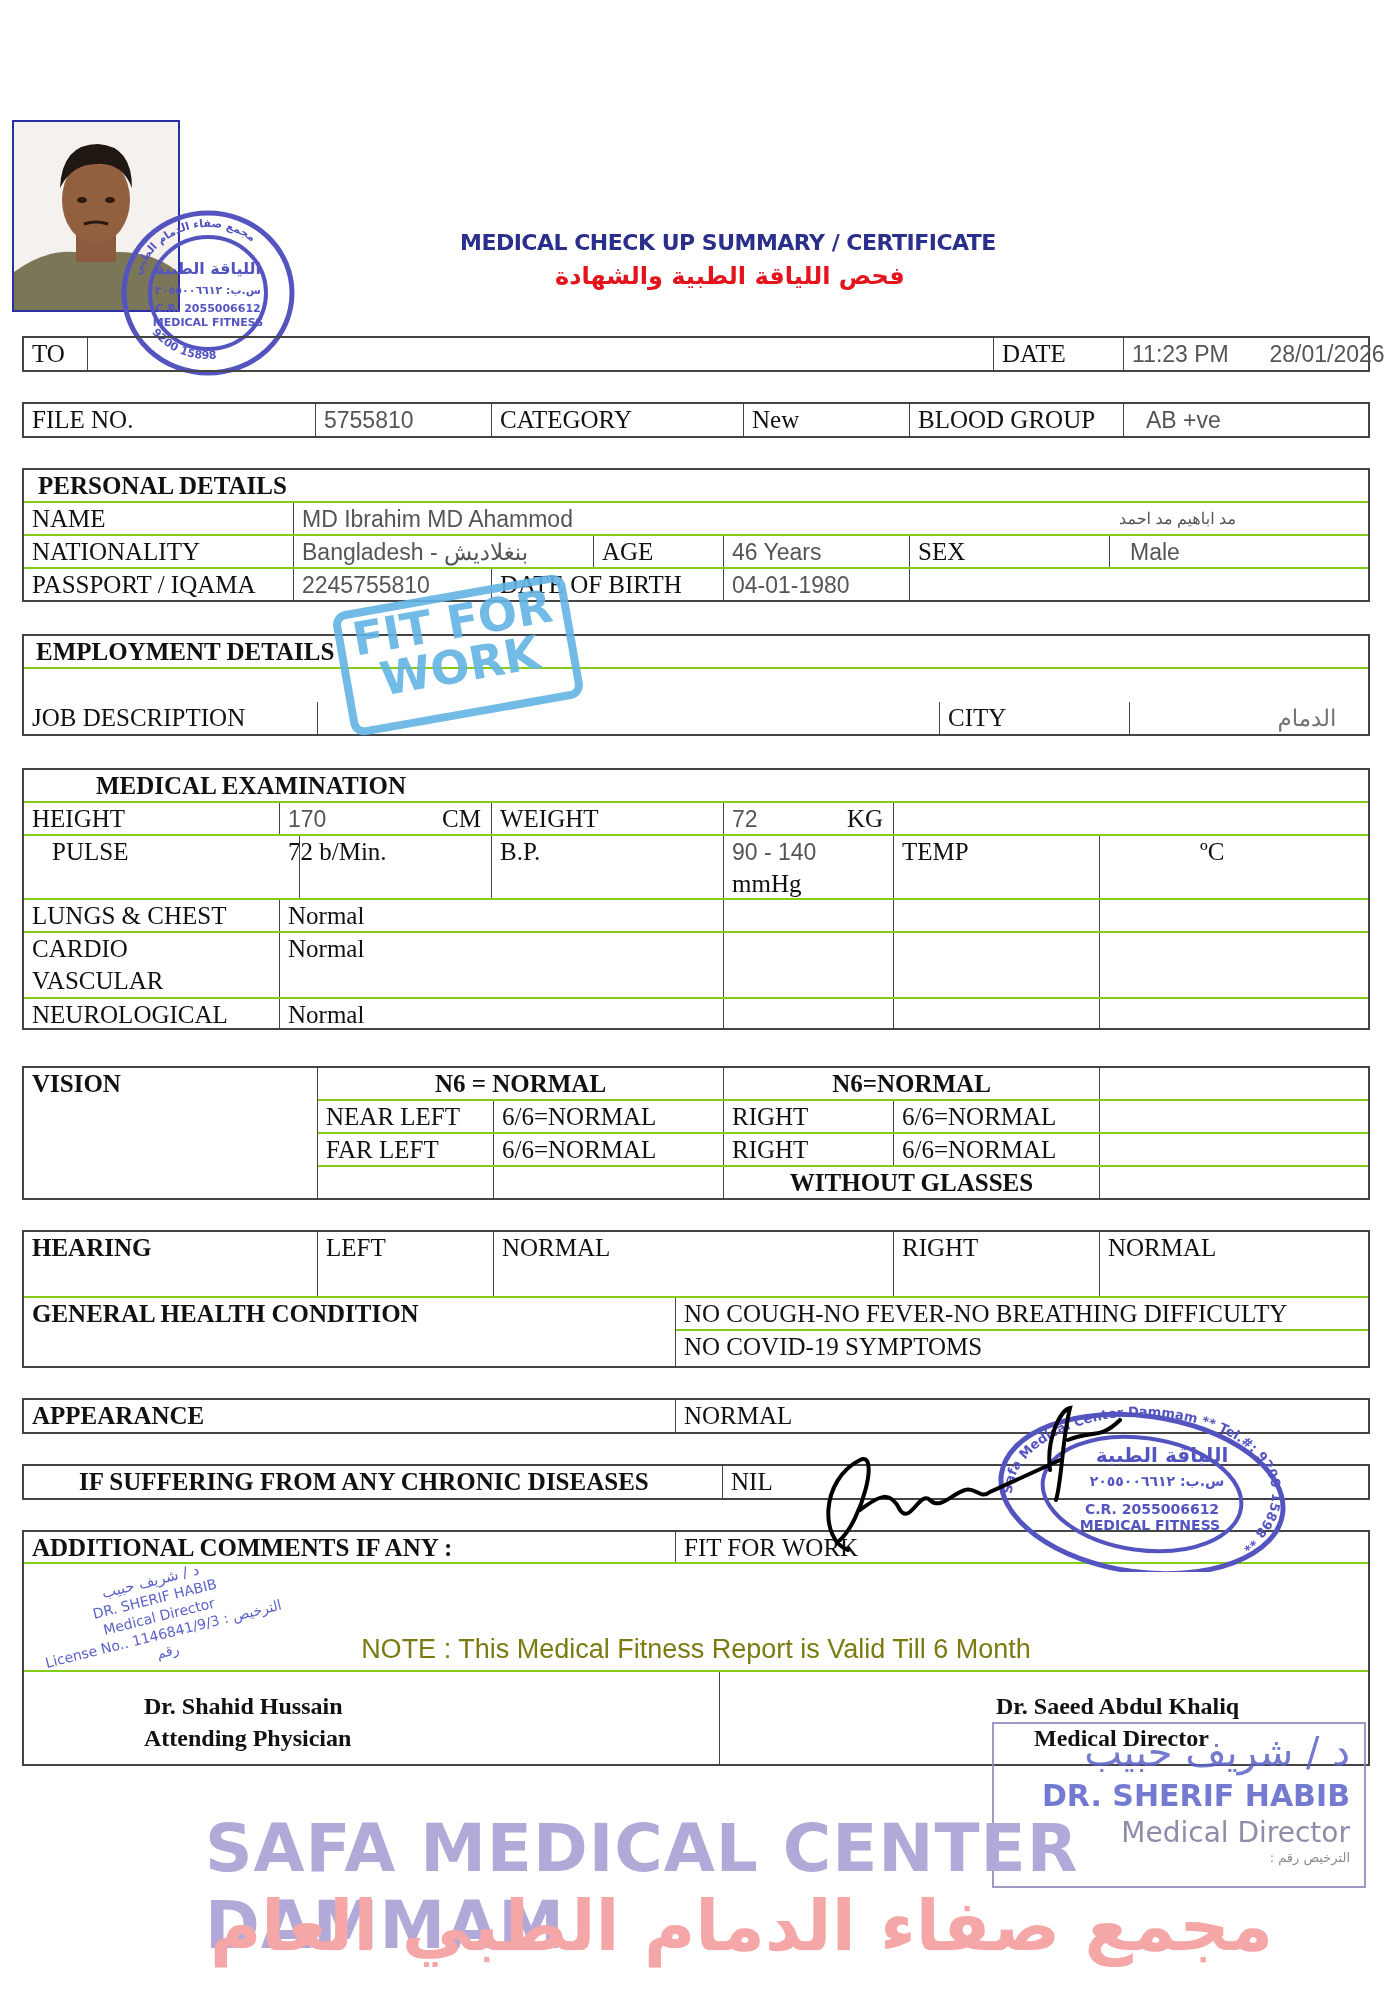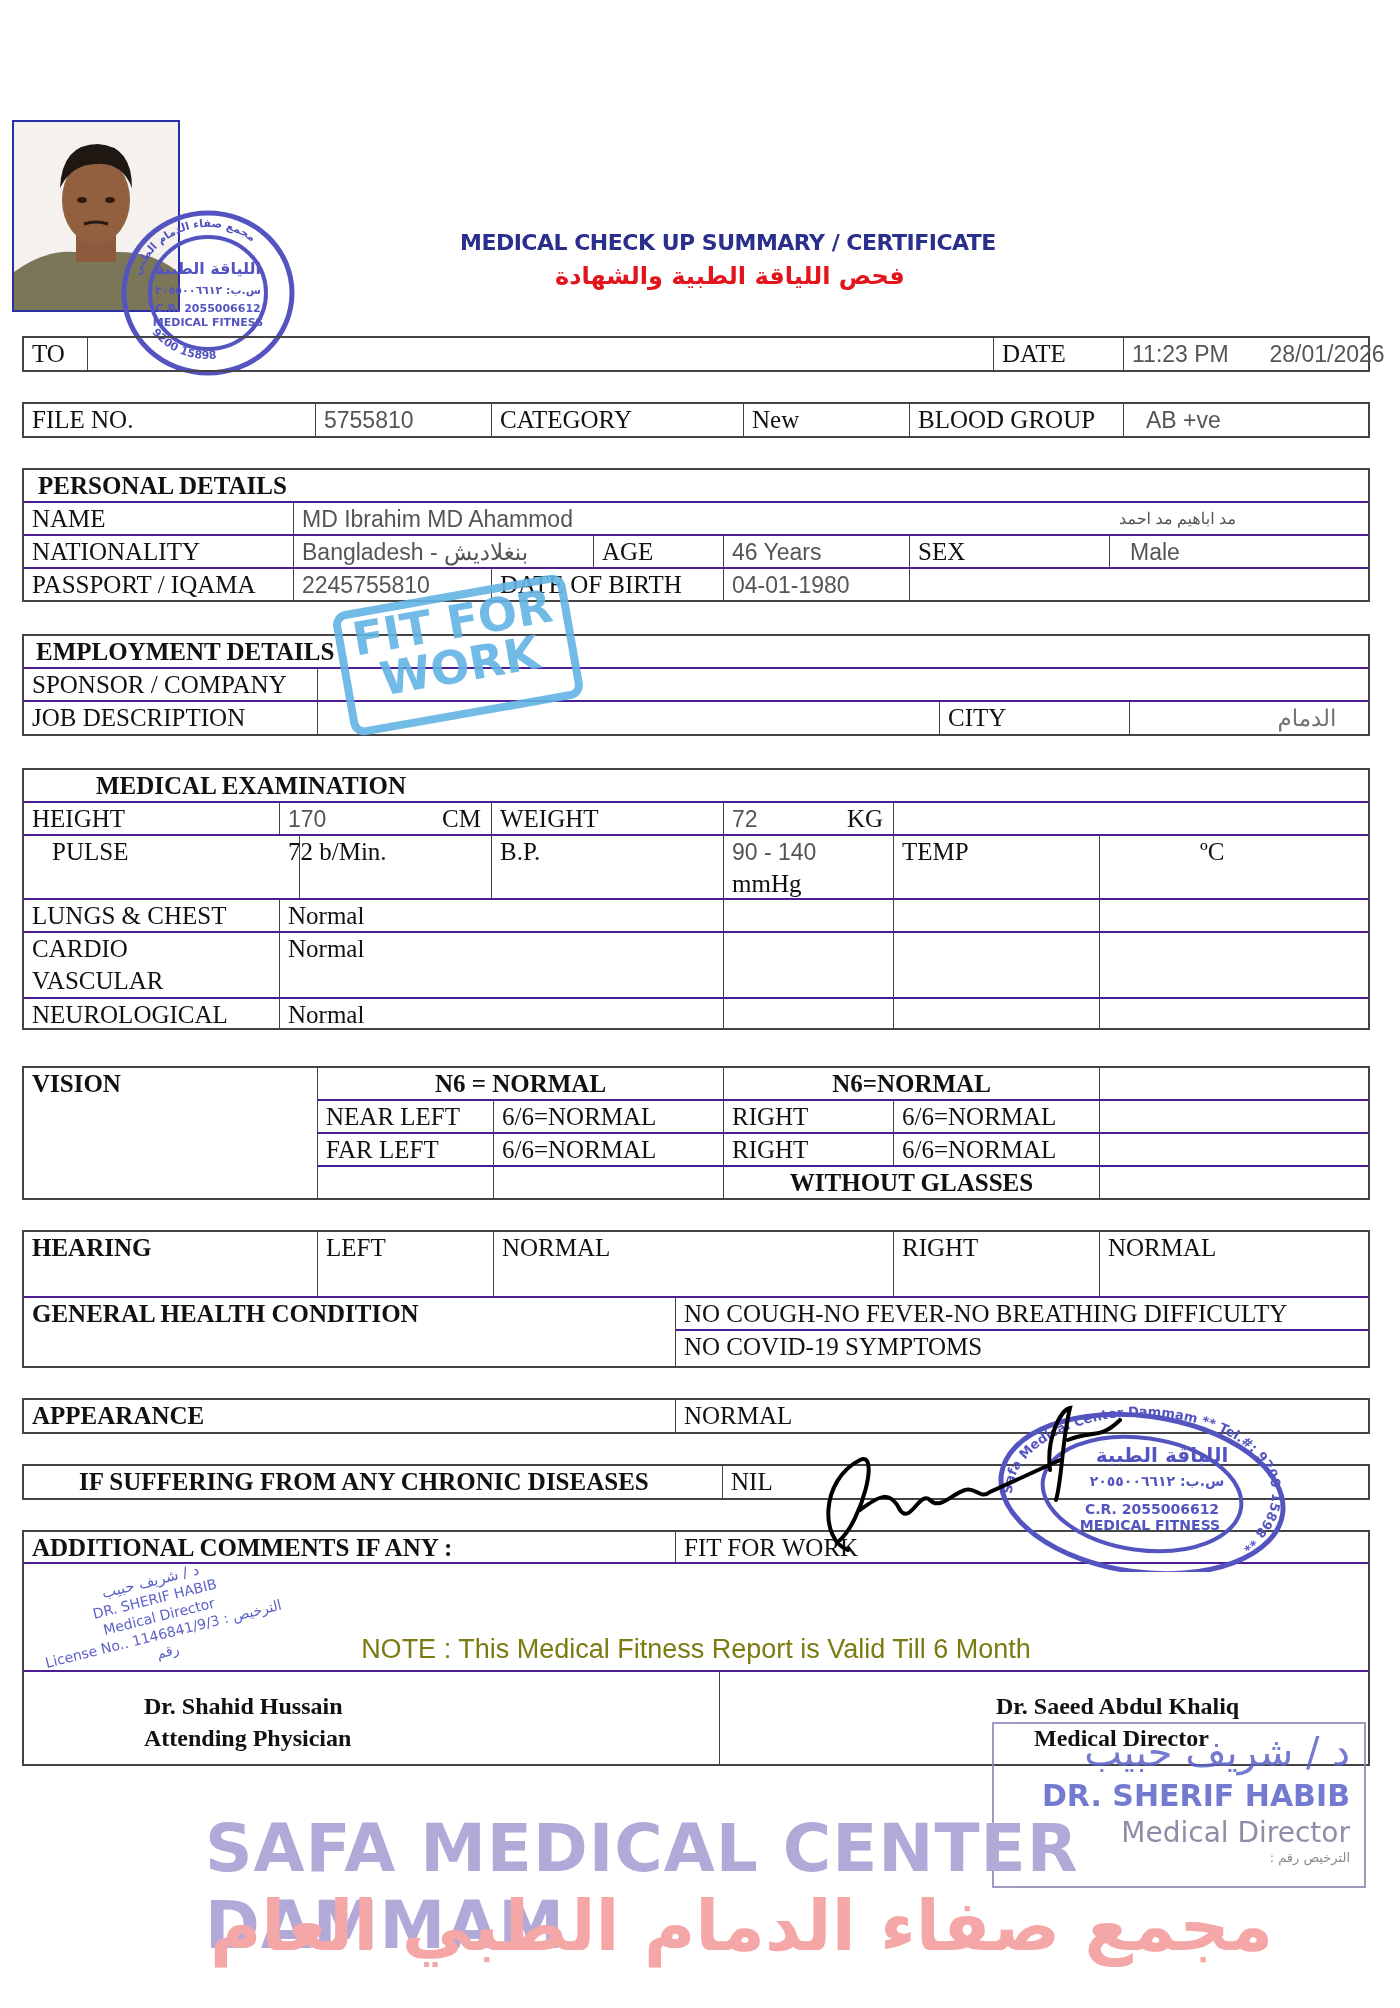--- a/index.html
+++ b/index.html
@@ -1,19 +1,19 @@
 <!DOCTYPE html>
 <html><head>
 <meta charset="utf-8">
 <style>
   html, body { margin:0; padding:0; background:#ffffff; }
   body { width:1400px; height:2008px; position:relative; overflow:hidden; font-family:"Liberation Serif", serif; color:#111; }
   .abs { position:absolute; }
   .tbl { position:absolute; left:22px; width:1348px; border:2px solid #444; box-sizing:border-box; }
-  .row { position:absolute; left:0; right:0; border-bottom:2px solid #4c1d95; box-sizing:border-box; }
+  .row { position:absolute; left:0; right:0; border-bottom:2px solid #84cc16; box-sizing:border-box; }
   .row.last { border-bottom:none; }
   .cell { position:absolute; top:0; bottom:0; border-right:1px solid #444; box-sizing:border-box; padding:0 8px; font-size:25px; line-height:32px; white-space:nowrap; overflow:visible; }
   .cell.nob { border-right:none; }
   .r { }
   .c { text-align:center; }
   .b { font-weight:bold; }
   .sans { font-family:"Liberation Sans", sans-serif; color:#555; font-size:23px; }
   .rtl { direction:rtl; }
   .photo { left:12px; top:120px; width:168px; height:192px; border:2px solid #2b2fa6; box-sizing:border-box; overflow:hidden; background:#f3f0ec; }
   .title-en { left:460px; top:230px; font-family:"DejaVu Sans", sans-serif; font-size:22px; color:#2b2f8c; font-weight:bold; letter-spacing:-0.5px; }
@@ -105,24 +105,20 @@
     <div class="cell r" style="left:468px;width:232px;">DATE OF BIRTH</div>
     <div class="cell sans" style="left:700px;width:186px;">04-01-1980</div>
     <div class="cell nob" style="left:886px;width:458px;"></div>
   </div>
 </div>
 
 <div class="tbl" style="top:634px;height:102px;">
   <div class="row" style="top:0;height:33px;">
     <div class="cell b nob" style="left:4px;width:600px;">EMPLOYMENT DETAILS</div>
   </div>
-  <div class="row" style="top:33px;height:33px;">
-    <div class="cell" style="left:0;width:294px;">SPONSOR / COMPANY</div>
-    <div class="cell nob" style="left:294px;width:1050px;"></div>
-  </div>
   <div class="row last" style="top:66px;height:33px;">
     <div class="cell r" style="left:0;width:294px;">JOB DESCRIPTION</div>
     <div class="cell" style="left:294px;width:622px;"></div>
     <div class="cell r" style="left:916px;width:190px;">CITY</div>
     <div class="cell sans" style="left:1164px;width:238px;text-align:center;border-right:none;color:#737373;">الدمام</div>
   </div>
 </div>
 
 <div class="abs fitstamp">
   <div>FIT FOR</div>

